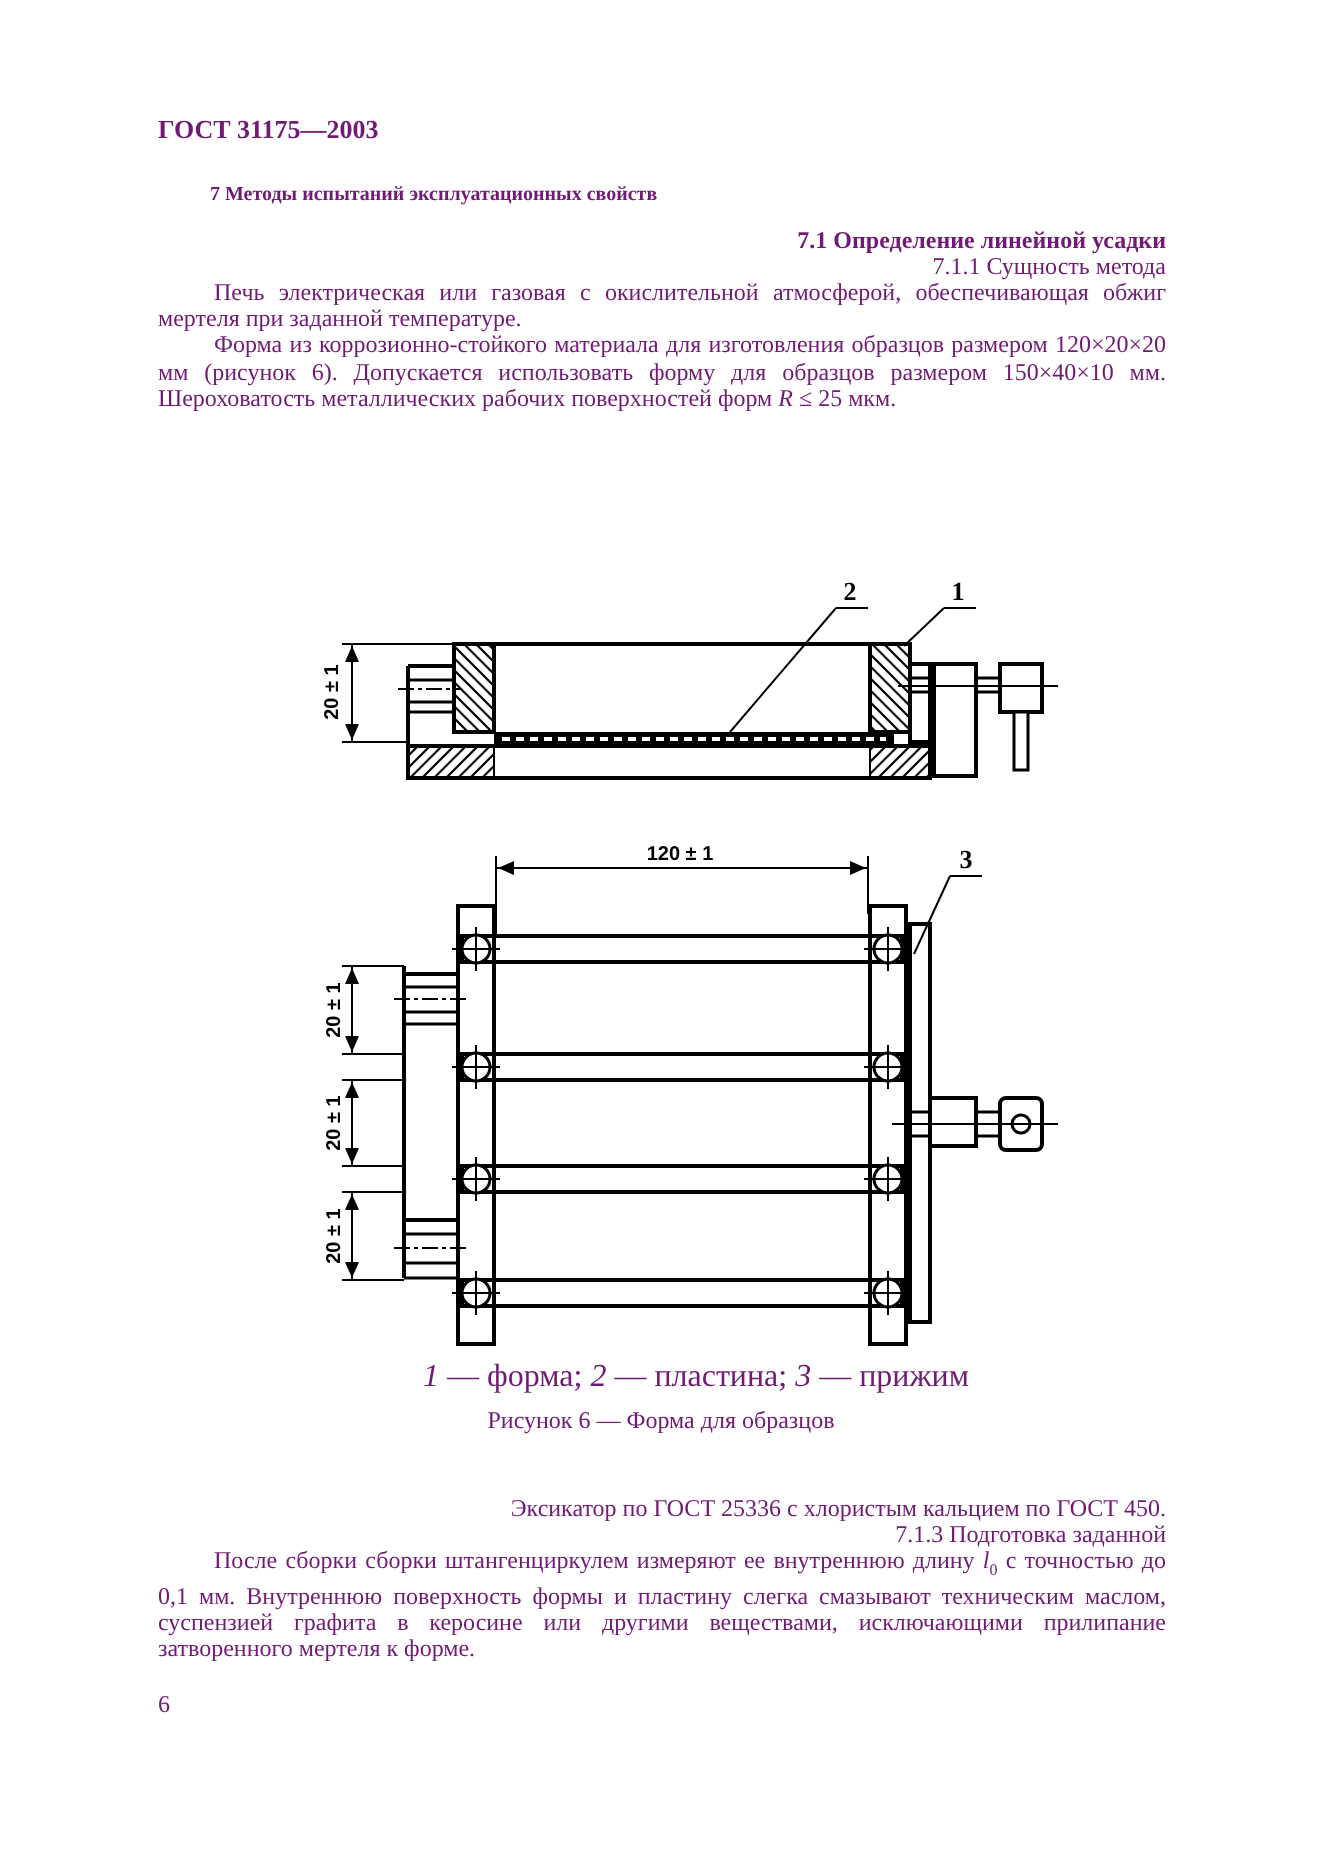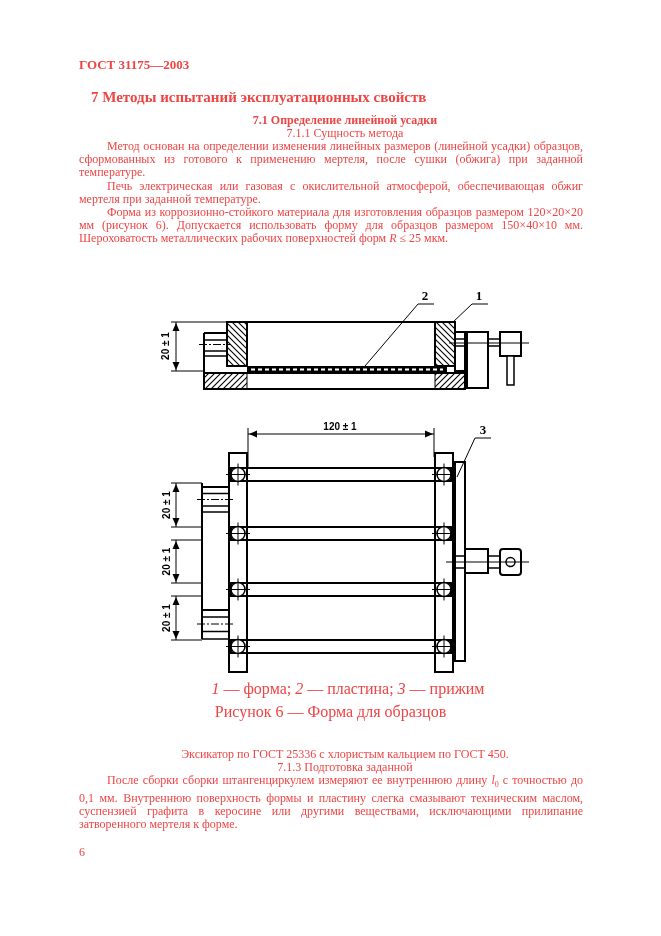--- a/index.html
+++ b/index.html
@@ -1,32 +1,32 @@
 <!DOCTYPE html>
 <html><head>
 <meta charset="utf-8">
 <style>
   html,body { margin:0; padding:0; background:#ffffff; }
   .page {
     position:relative; width:661px; height:936px; background:#ffffff;
-    font-family:"Liberation Serif", serif; color:#ef4444; overflow:hidden;
+    font-family:"Liberation Serif", serif; color:#701a75; overflow:hidden;
   }
   .doc-header { position:absolute; top:57px; left:79px; font-size:13px; font-weight:bold; }
   .content { position:absolute; top:91px; left:79px; width:504px; font-size:12px; line-height:13.1px; }
   .after-block { position:absolute; top:748px; left:79px; width:504px; font-size:12px; line-height:13.1px; }
-  .sec-title { font-size:15px; font-weight:bold; margin:0 0 10px 12px; }
+  .sec-title { font-size:10px; font-weight:bold; margin:0 0 10px 26px; }
   .content p, .after-block p { margin:0; text-align:justify; text-indent:28px; }
-  .content p.line, .after-block p.line { text-align:center; }
+  .content p.line, .after-block p.line { text-align:right; }
   .b { font-weight:bold; }
   .it { font-style:italic; }
   .after-block sub { font-size:8px; font-style:normal; }
   .fig-svg { position:absolute; top:280px; left:0; }
   .legend { position:absolute; top:680px; left:40px; width:616px; text-align:center; font-size:16px; }
   .legend .lnum { font-style:italic; }
-  .caption { position:absolute; top:703px; left:0; width:661px; text-align:center; font-size:16px; }
+  .caption { position:absolute; top:703px; left:0; width:661px; text-align:center; font-size:12px; }
   .pagenum { position:absolute; top:845px; left:79px; font-size:12px; }
   
   .t2  { stroke:#000; stroke-width:2;   fill:none; }
   .t15 { stroke:#000; stroke-width:1.5; fill:none; }
   .t1  { stroke:#000; stroke-width:1;   fill:none; }
   .wf  { fill:#ffffff; }
   .bk  { fill:#000000; }
   .dimtxt { font-family:"Liberation Sans", sans-serif; font-size:10px; font-weight:bold; fill:#000; }
   .plabel { font-family:"Liberation Serif", serif; font-size:13px; font-weight:bold; fill:#000; }
 </style>
@@ -34,21 +34,20 @@
 <body>
 
 <div class="page">
 
   <div class="doc-header">ГОСТ 31175—2003</div>
 
   <div class="content">
     <div class="sec-title">7 Методы испытаний эксплуатационных свойств</div>
     <p class="line b">7.1 Определение линейной усадки</p>
     <p class="line">7.1.1 Сущность метода</p>
-    <p>Метод основан на определении изменения линейных размеров (линейной усадки) образцов, сформованных из готового к применению мертеля, после сушки (обжига) при заданной температуре.</p>
     <p>Печь электрическая или газовая с окислительной атмосферой, обеспечивающая обжиг мертеля при заданной температуре.</p>
     <p><span>Форма из коррозионно-стойкого материала для изготовления образцов размером 120×20×20 мм (рисунок 6). Допускается использовать форму для образцов размером 150×40×10 мм. Шероховатость металлических рабочих поверхностей форм </span><span class="it">R</span><span> ≤ 25 мкм.</span></p>
   </div>
 
   <svg class="fig-svg" width="661" height="400" viewBox="0 280 661 400" xmlns="http://www.w3.org/2000/svg">
     <defs>
       <pattern id="h1" width="6" height="6" patternUnits="userSpaceOnUse">
         <path d="M0,6 L6,0 M-1.5,1.5 L1.5,-1.5 M4.5,7.5 L7.5,4.5" stroke="#000" stroke-width="1.1"></path>
       </pattern>
       <pattern id="h2" width="6" height="6" patternUnits="userSpaceOnUse">

